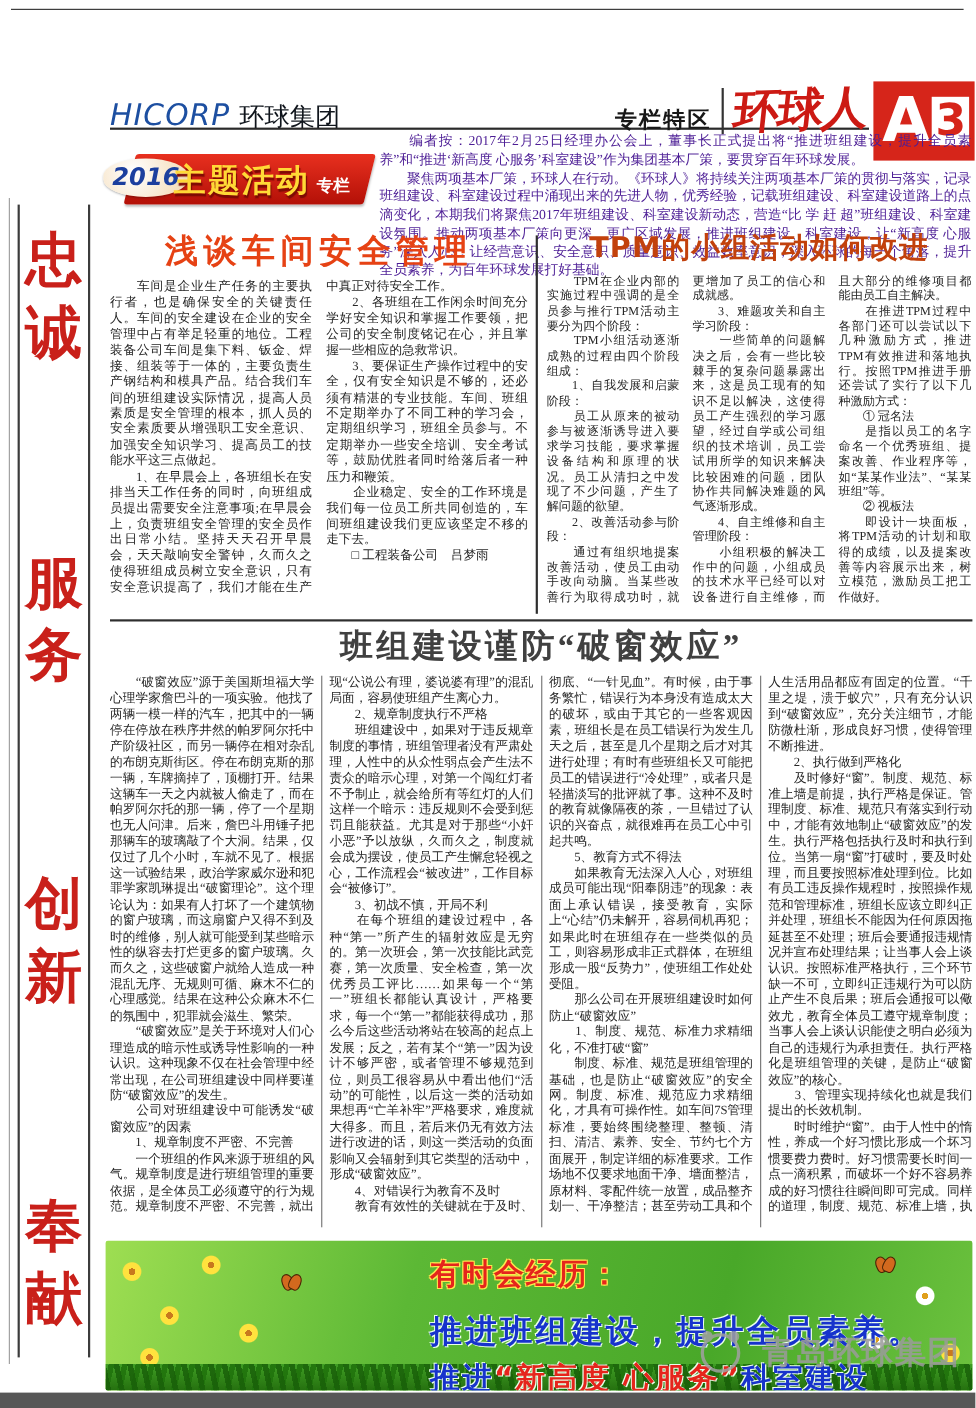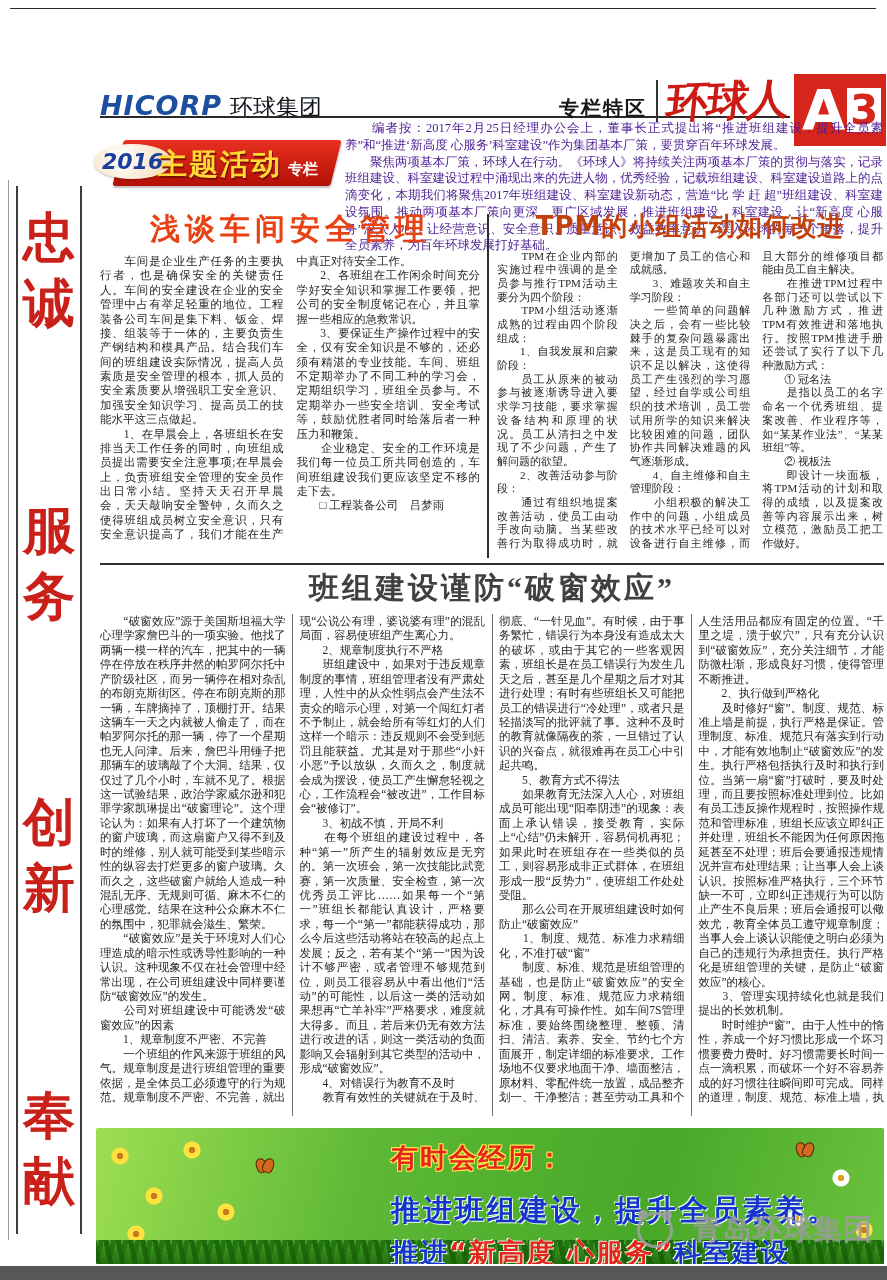--- a/index.html
+++ b/index.html
@@ -12,21 +12,21 @@
   .motto{position:absolute;left:16px;top:186px;width:66px;height:1048px;
          border-left:2px solid #3c3c3c;border-right:2px solid #3c3c3c;
          display:flex;flex-direction:column;align-items:center;justify-content:space-between;
          padding:26px 0;box-sizing:border-box;}
   .motto-group{display:flex;flex-direction:column;align-items:center;gap:14px;}
   .motto-char{font-size:52px;font-weight:bold;color:#c9201a;line-height:1;
               font-family:"Liberation Serif",serif;}
 
   
   .logo{position:absolute;left:100px;top:90px;display:flex;align-items:baseline;gap:8px;}
-  .logo-latin{font-family:"DejaVu Sans",sans-serif;font-weight:bold;font-style:italic;
+  .logo-latin{font-family:"DejaVu Sans",sans-serif;font-weight:normal;font-style:italic;
               font-size:27px;color:#1d4fa1;letter-spacing:1px;}
   .logo-cn{font-family:"DejaVu Sans",sans-serif;font-weight:normal;font-size:23px;color:#10151c;}
   .header-rule{position:absolute;left:100px;top:116px;width:690px;height:2px;background:#2a2a2a;}
   .masthead{position:absolute;right:100px;top:80px;display:flex;align-items:flex-end;gap:9px;}
   .mast-tag{font-size:20px;font-weight:bold;color:#171717;letter-spacing:2px;padding-top:8px;}
   .mast-vline{width:2px;height:42px;background:#333;}
   .mast-title{font-size:42px;font-weight:bold;color:#cc1a14;transform:skewX(-8deg) rotate(-2deg);
               letter-spacing:-2px;line-height:1;}
   .a3{position:absolute;right:1px;top:74px;width:92px;height:72px;background:#d6251a;
       display:flex;align-items:center;justify-content:flex-start;}

